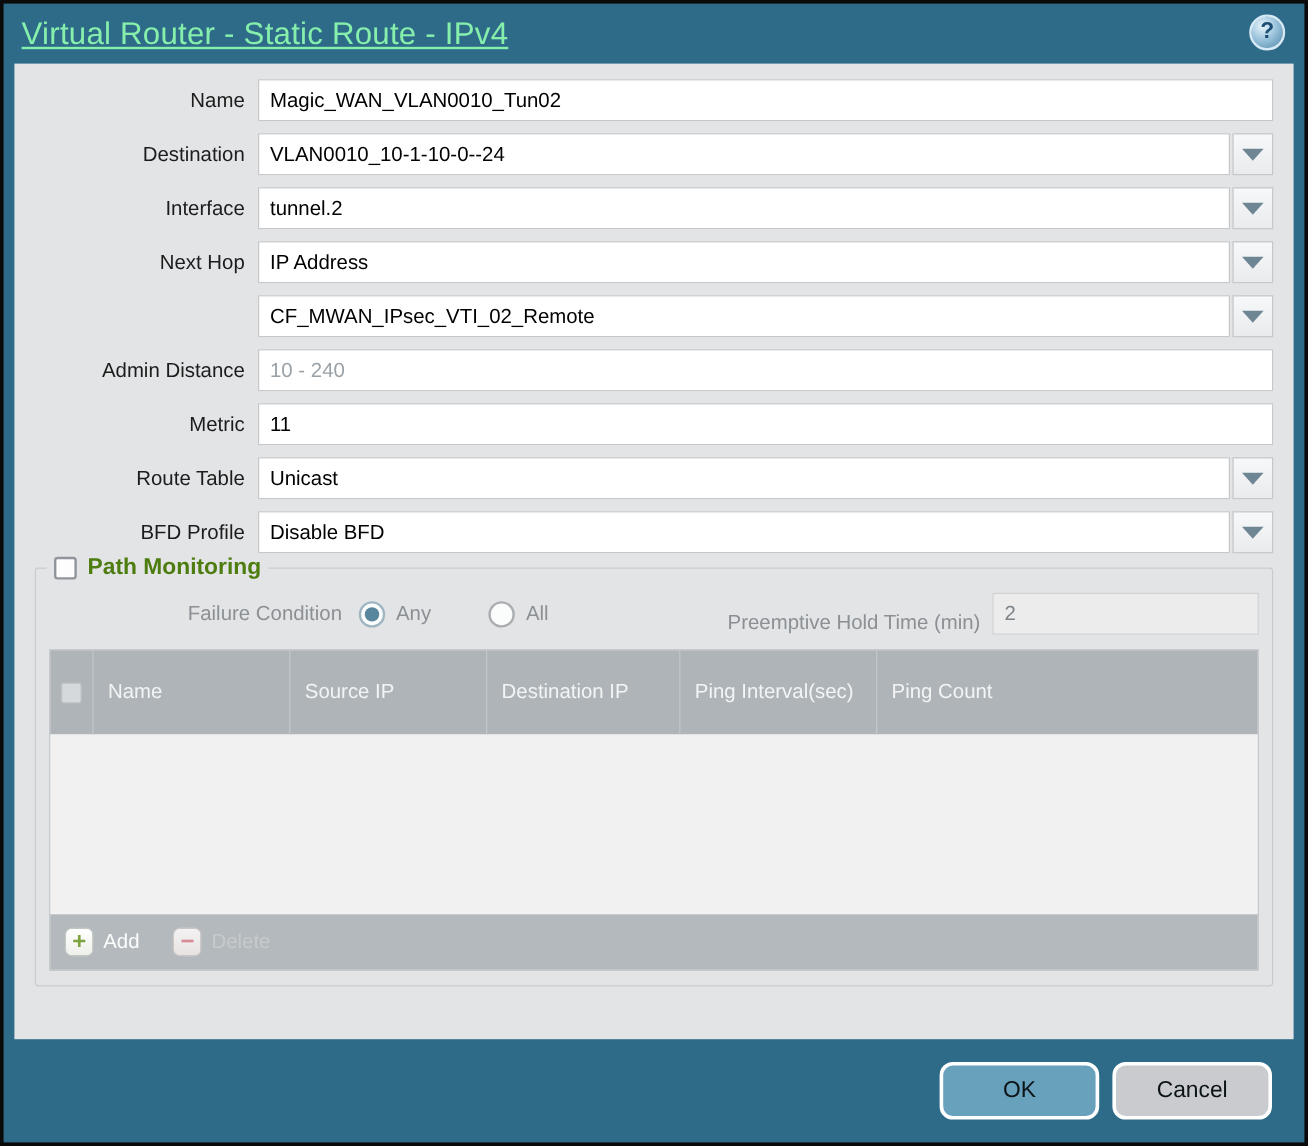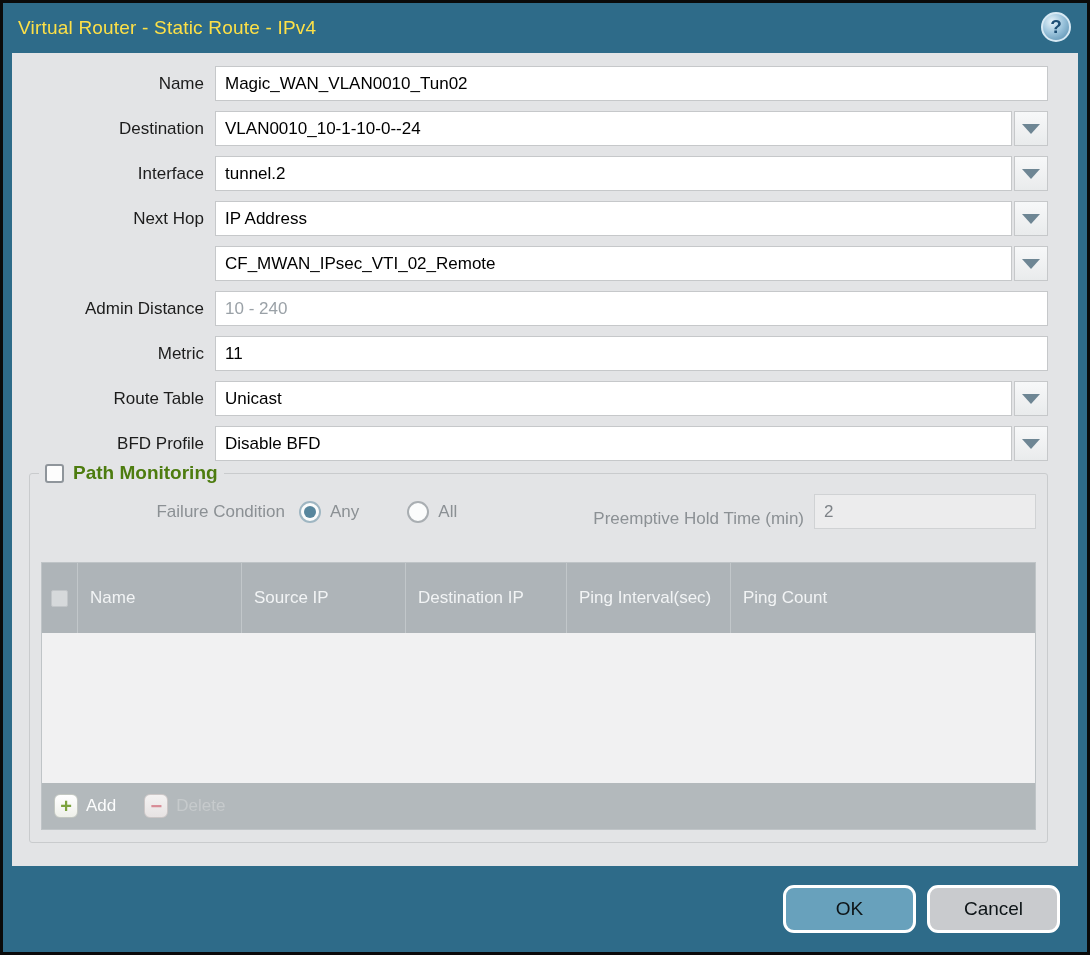--- a/index.html
+++ b/index.html
@@ -13,38 +13,38 @@
     display:flex;flex-direction:column;
   }
 
   
   .titlebar{
     height:50px;flex:0 0 50px;
     display:flex;align-items:center;
     padding:0 15px;position:relative;
   }
   .titlebar .title{
-    color:#fde047;font-size:19px;letter-spacing:.2px;
+    color:#86efac;font-size:26px;letter-spacing:.2px;text-decoration:underline;
   }
   .help-icon{
     position:absolute;right:16px;top:9px;
     width:30px;height:30px;border-radius:50%;
     background:radial-gradient(circle at 35% 30%, #e8f4fb 0%, #9cc4dc 45%, #4f87aa 100%);
     border:2px solid #d7e9f4;
     color:#1d4e74;font-weight:bold;font-size:19px;
     display:flex;align-items:center;justify-content:center;
     cursor:pointer;
   }
 
   
   .content{
     flex:1 1 auto;
     margin:0 9px;
     background:#e3e4e6;
-    padding:13px 30px 0 17px;
+    padding:13px 17px 0 17px;
     overflow:hidden;
   }
 
   .form-grid{display:block;}
   .form-row{
     display:flex;align-items:center;margin-bottom:10px;height:35px;
   }
   .form-label{
     flex:0 0 186px;text-align:right;padding-right:11px;
     font-size:17px;color:#1c1c1c;white-space:nowrap;
@@ -78,21 +78,21 @@
     display:flex;align-items:center;gap:9px;
     padding:0 6px;margin-left:-2px;
     font-size:19px;font-weight:bold;color:#4d7c0f;
   }
   .checkbox{
     width:19px;height:19px;background:#fdfdfd;
     border:2px solid #8f959b;border-radius:3px;cursor:pointer;
   }
   .pm-cond-row{
     display:flex;align-items:center;
-    margin:10px 0 33px 0;height:35px;
+    margin:10px 0 12px 0;height:35px;
     font-size:17px;color:#8b9094;
   }
   .pm-cond-label{flex:0 0 258px;text-align:right;padding-right:14px;}
   .radio{
     width:22px;height:22px;border-radius:50%;
     background:#fbfcfc;border:2px solid #a9aeb2;
     display:inline-flex;align-items:center;justify-content:center;
     cursor:pointer;margin-right:9px;flex:0 0 auto;
   }
   .radio .dot{width:12px;height:12px;border-radius:50%;background:transparent;}

